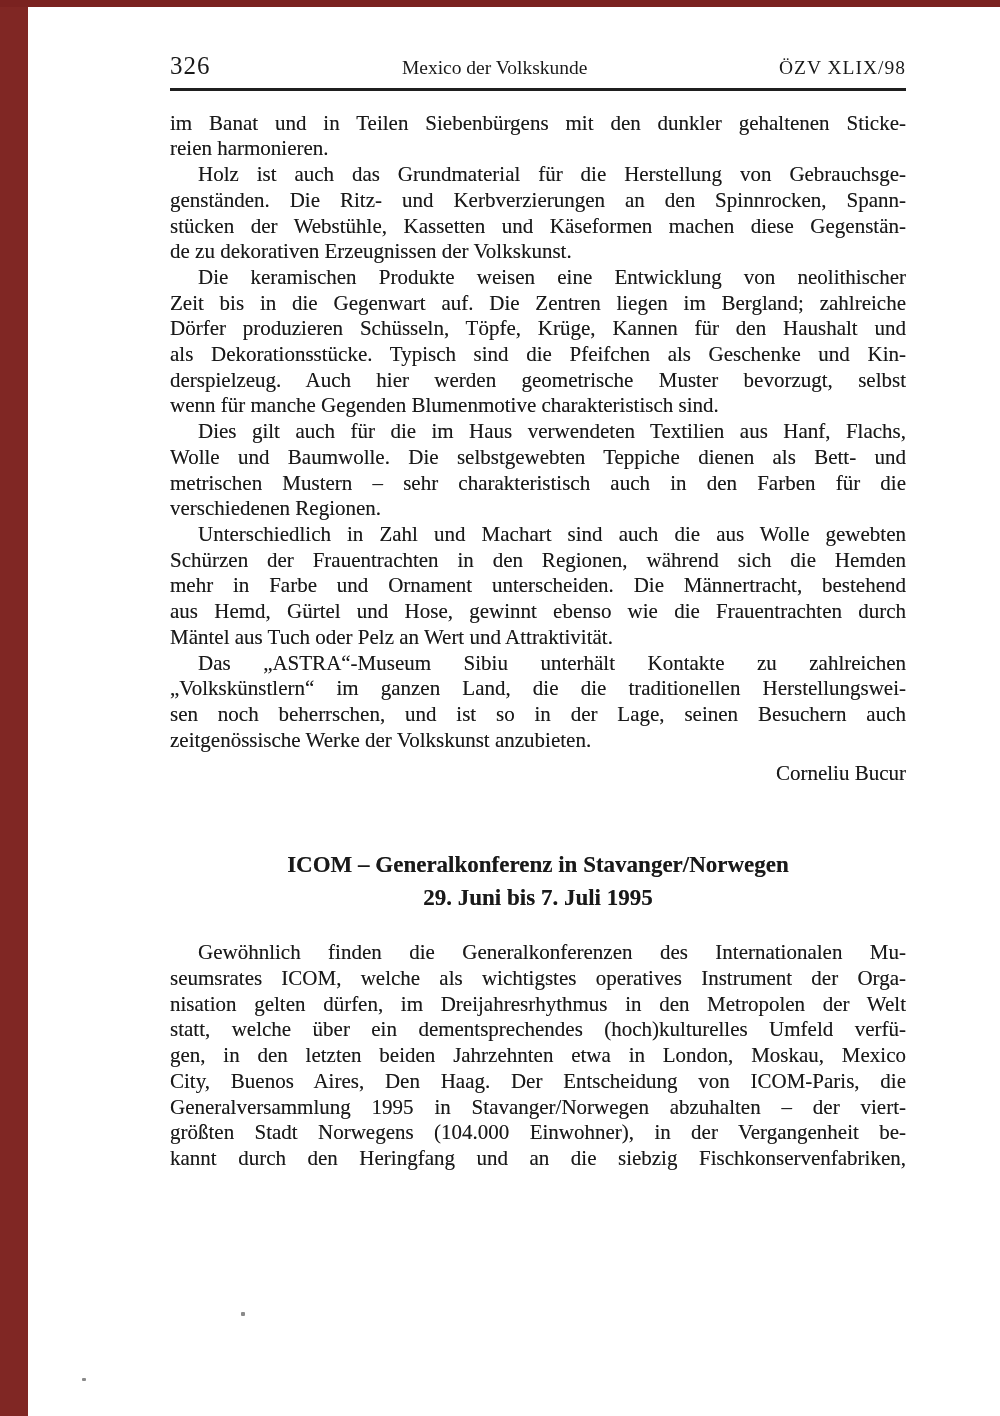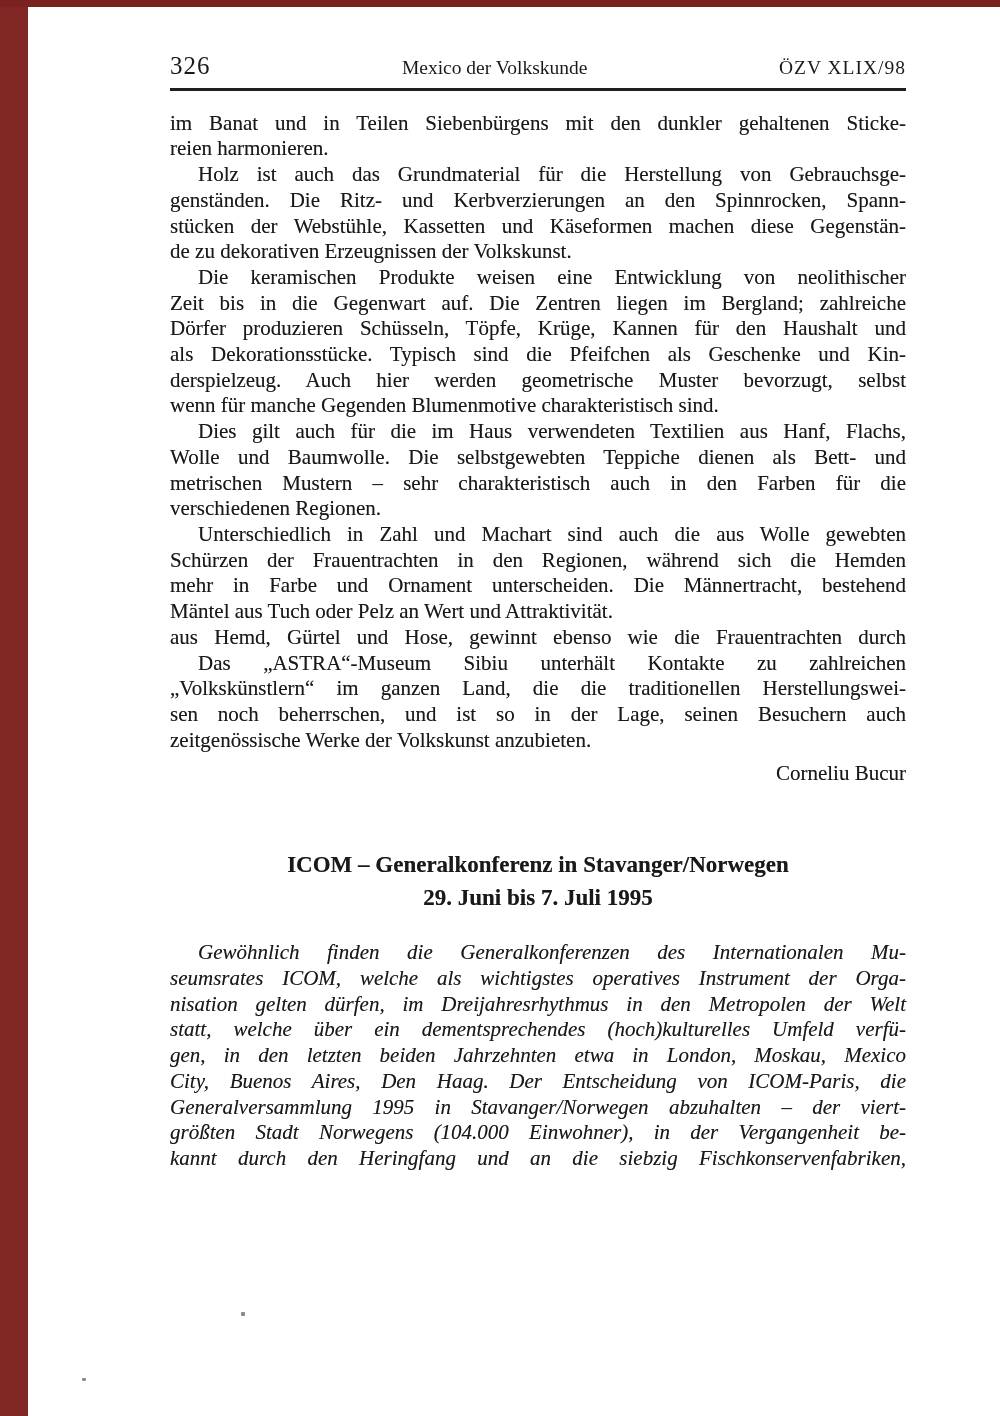--- a/index.html
+++ b/index.html
@@ -52,21 +52,21 @@
 
   .article2-title {
     margin: 62px 0 0 0;
     text-align: center;
     font-size: 23px;
     line-height: 33px;
     font-weight: bold;
     text-shadow: 0 0 0.5px rgba(20,20,20,0.5);
   }
 
-  #article2-body { margin-top: 26px; font-style: italic; }
+  #article2-body { margin-top: 26px; }
 
   .speck { position: absolute; background: #8a8a8a; border-radius: 1px; }
   .speck-1 { left: 241px; top: 1312px; width: 4px; height: 4px; }
   .speck-2 { left: 82px;  top: 1378px; width: 4px; height: 3px; }
 </style>
 </head>
 <body>
 
 <div class="page-wrap">
 
@@ -105,22 +105,22 @@
         <div class="para">
           <div class="tline indent">Dies gilt auch für die im Haus verwendeten Textilien aus Hanf, Flachs,</div>
           <div class="tline">Wolle und Baumwolle. Die selbstgewebten Teppiche dienen als Bett- und</div>
           <div class="tline">metrischen Mustern – sehr charakteristisch auch in den Farben für die</div>
           <div class="tline lastline">verschiedenen Regionen.</div>
         </div>
         <div class="para">
           <div class="tline indent">Unterschiedlich in Zahl und Machart sind auch die aus Wolle gewebten</div>
           <div class="tline">Schürzen der Frauentrachten in den Regionen, während sich die Hemden</div>
           <div class="tline">mehr in Farbe und Ornament unterscheiden. Die Männertracht, bestehend</div>
+          <div class="tline">aus Hemd, Gürtel und Hose, gewinnt ebenso wie die Frauentrachten durch</div>
           <div class="tline lastline">Mäntel aus Tuch oder Pelz an Wert und Attraktivität.</div>
-          <div class="tline">aus Hemd, Gürtel und Hose, gewinnt ebenso wie die Frauentrachten durch</div>
         </div>
         <div class="para">
           <div class="tline indent">Das „ASTRA“-Museum Sibiu unterhält Kontakte zu zahlreichen</div>
           <div class="tline">„Volkskünstlern“ im ganzen Land, die die traditionellen Herstellungswei-</div>
           <div class="tline">sen noch beherrschen, und ist so in der Lage, seinen Besuchern auch</div>
           <div class="tline lastline">zeitgenössische Werke der Volkskunst anzubieten.</div>
         </div>
       </div>
 
     <div class="signature">Corneliu Bucur</div>

